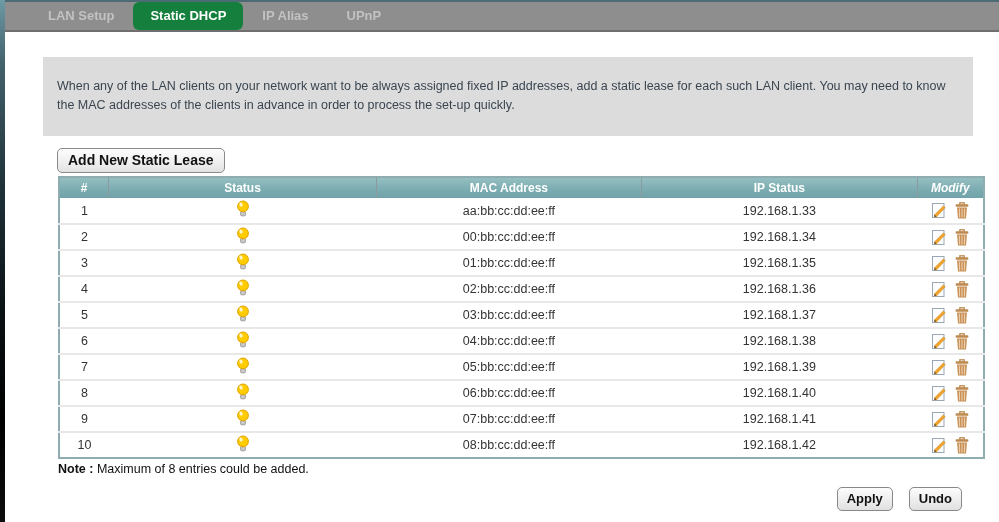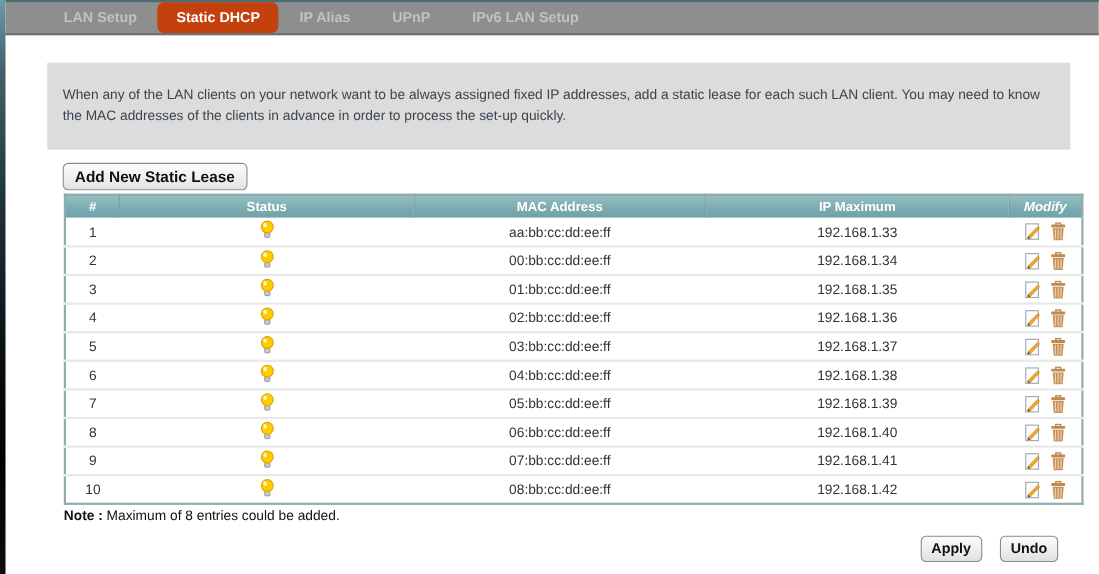--- a/index.html
+++ b/index.html
@@ -11,29 +11,29 @@
     position: absolute; left: 0; top: 0; width: 5px; height: 522px;
     background: linear-gradient(180deg, #6d9aa6 0%, #44626c 12%, #20333a 35%, #0a1114 60%, #000000 80%, #0d0d0d 100%);
   }
 
   
   .tabbar {
     position: absolute; left: 5px; right: 0; top: 0; height: 32px;
     background: #8e8e8e;
     border-top: 2px solid #4c6b74;
     border-bottom: 2px solid #6f6f6f;
-    display: flex; align-items: center; padding-left: 34px;
+    display: flex; align-items: center; padding-left: 24px;
   }
   .tab {
     font-size: 13px; font-weight: bold; color: #c2c2c2;
     padding: 0 19px; line-height: 28px; height: 28px; cursor: pointer;
     white-space: nowrap;
   }
   .tab.active {
-    background: #c2410c; color: #ffffff; border-radius: 6px;
+    background: #15803d; color: #ffffff; border-radius: 6px;
     padding: 0 17px;
   }
 
   
   .info-box {
     position: absolute; left: 43px; top: 57px; width: 930px; min-height: 47px;
     background: #dcdcdc; color: #3a4550;
     font-size: 12.5px; line-height: 1.55; padding: 20px 14px;
   }
 
@@ -103,35 +103,34 @@
 
 <div class="page">
 
   <div class="left-strip"></div>
 
   <div class="tabbar">
     <div class="tab">LAN Setup</div>
     <div class="tab active">Static DHCP</div>
     <div class="tab">IP Alias</div>
     <div class="tab">UPnP</div>
-    <div class="tab">IPv6 LAN Setup</div>
   </div>
 
   <div class="info-box">When any of the LAN clients on your network want to be always assigned fixed IP addresses, add a static lease for each such LAN client. You may need to know the MAC addresses of the clients in advance in order to process the set-up quickly.</div>
 
 
   <button class="add-btn">Add New Static Lease</button>
 
   <table class="lease">
     <thead>
       <tr>
         <th class="c-num">#</th>
         <th class="c-status">Status</th>
         <th class="c-mac">MAC Address</th>
-        <th class="c-ip">IP Maximum</th>
+        <th class="c-ip">IP Status</th>
         <th class="c-modify">Modify</th>
       </tr>
     </thead>
     <tbody>
     <tr>
       <td class="c-num">1</td>
       <td class="c-status">
         <span class="bulb">
           <svg width="14" height="18" viewBox="0 0 14 18">
             <rect x="4.6" y="11.6" width="4.8" height="4.2" rx="1" fill="#c9c9c9" stroke="#8e8e8e" stroke-width="0.8"></rect>

